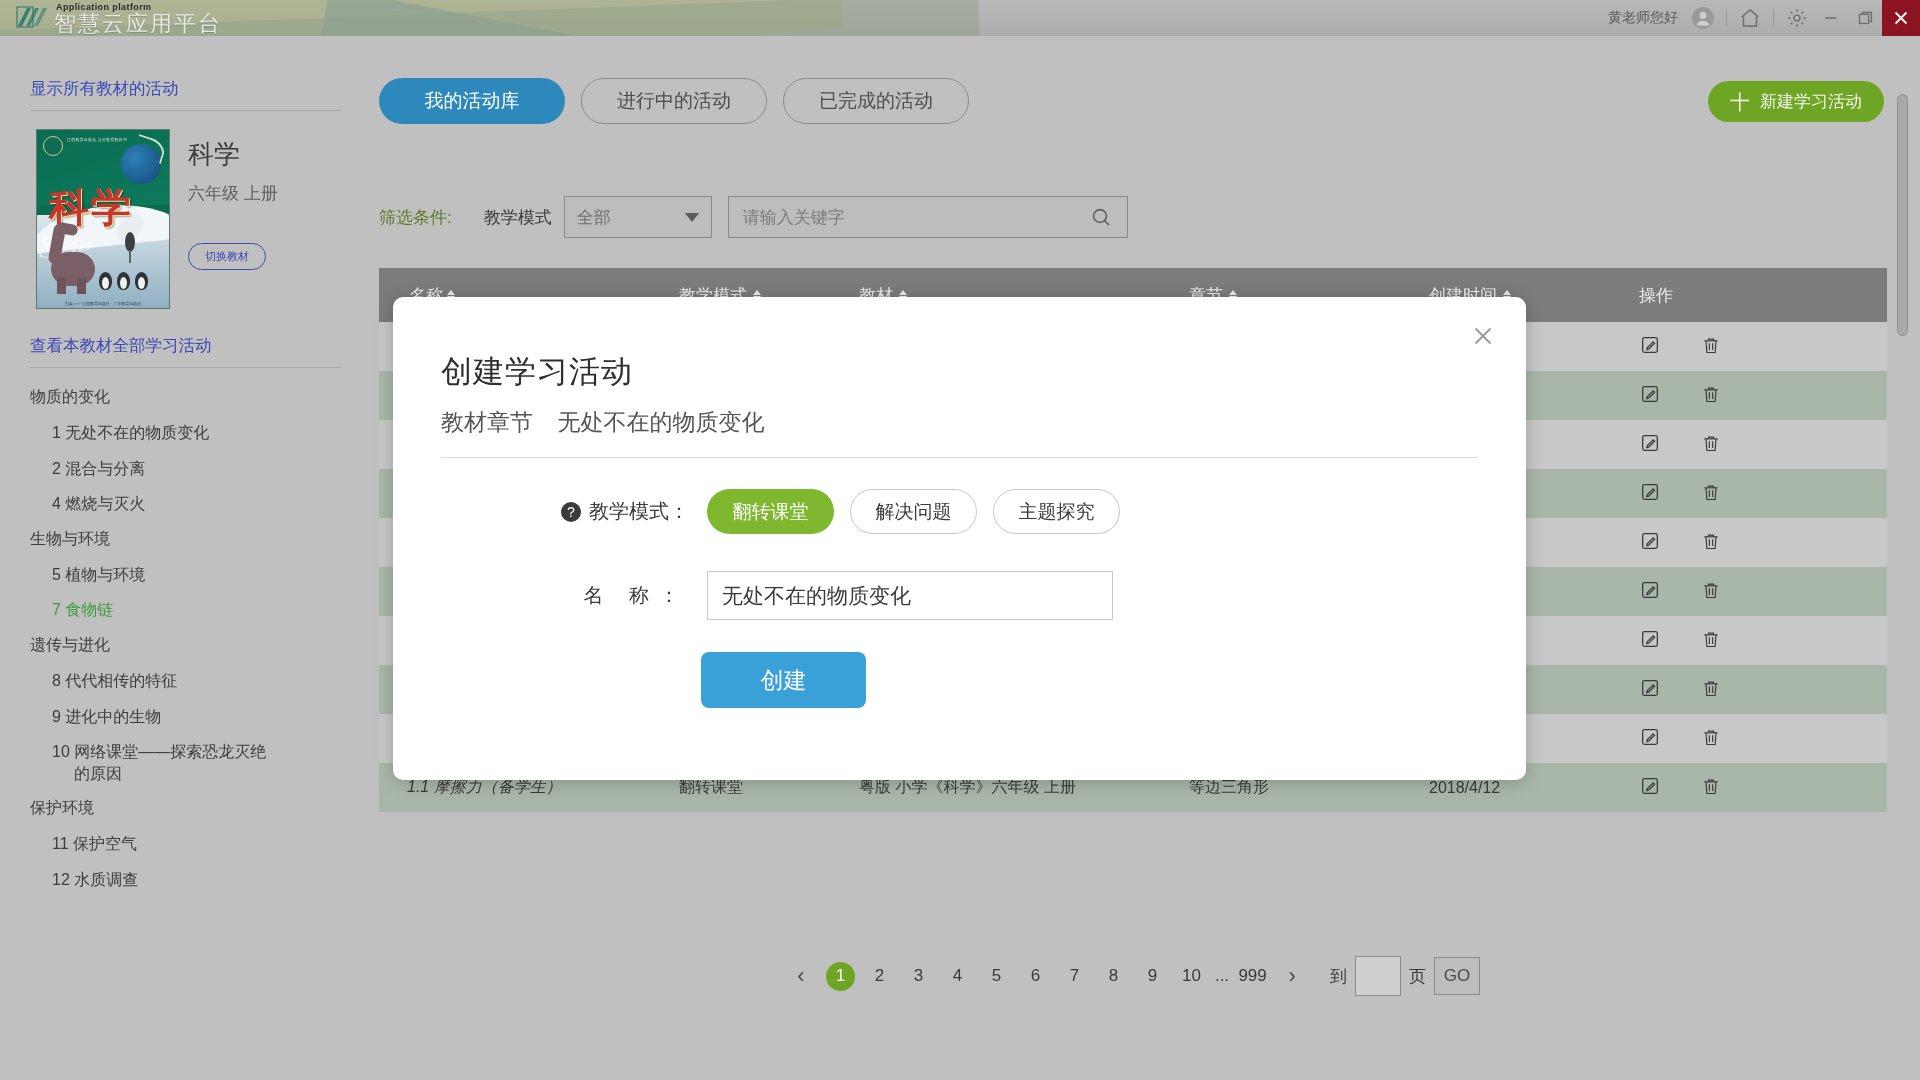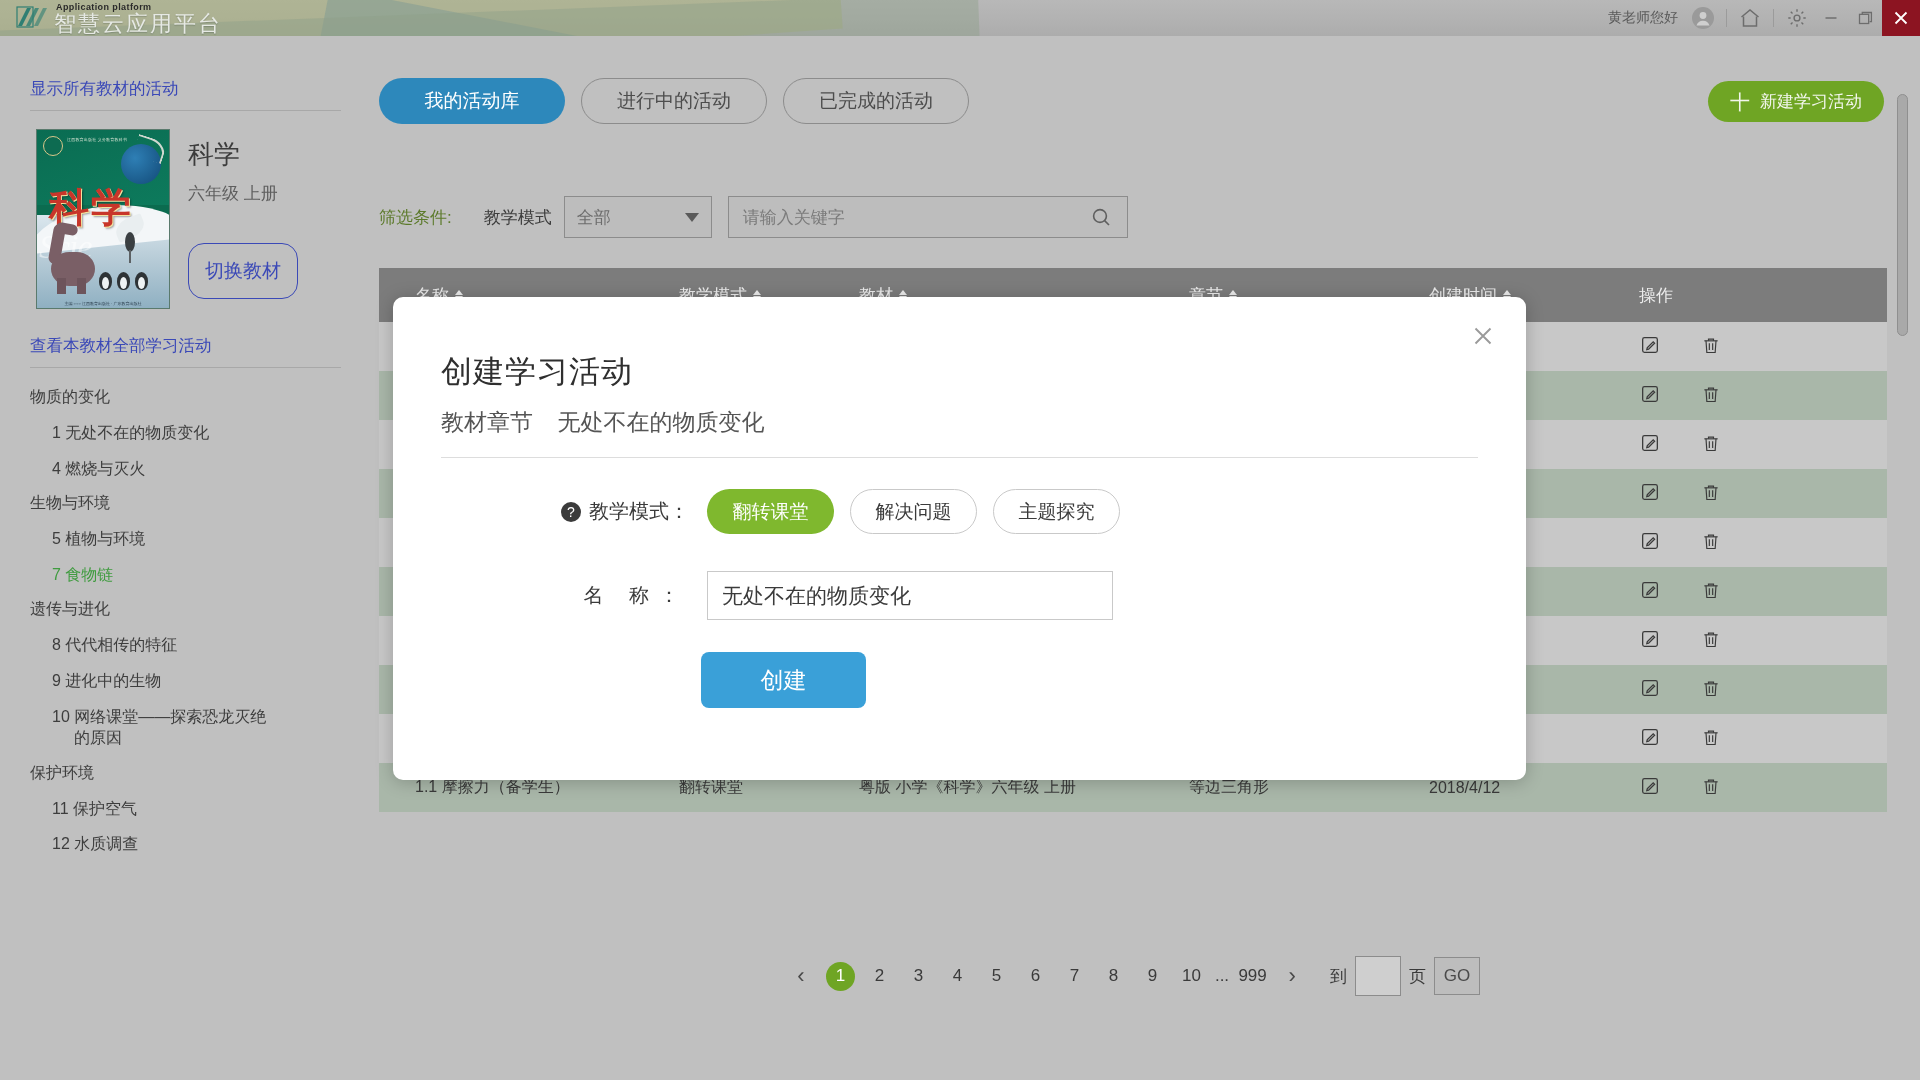--- a/index.html
+++ b/index.html
@@ -157,22 +157,22 @@
 
   .book-meta { margin-left: 18px; padding-top: 8px; }
   .book-name { font-size: 26px; color: #3c3c3c; }
   .book-grade { font-size: 17px; color: #5e5e5e; margin-top: 10px; }
   .btn-switch {
     margin-top: 38px;
     display: inline-block;
     border: 1px solid #3b49b7;
     color: #3b49b7;
     border-radius: 16px;
-    font-size: 19px;
-    padding: 14px 16px;
+    font-size: 11px;
+    padding: 5px 16px;
     background: transparent;
   }
 
   .chapters { margin-top: 12px; }
   .grp { font-size: 16px; color: #3d3d3d; padding: 7px 0 7px 30px; }
   .lsn { font-size: 16px; color: #3d3d3d; padding: 7px 0 7px 52px; line-height: 1.35; }
   .lsn.active { color: #3f9b3f; }
   .lsn .cont { display: block; padding-left: 22px; }
 
   .side-scroll {
@@ -241,21 +241,21 @@
   .thead {
     height: 54px; background: #7c7c7c; color: #ececec;
     display: flex; align-items: center; font-size: 17px;
   }
   .th { display: flex; align-items: center; gap: 6px; }
   .sortic { display:inline-flex; flex-direction:column; line-height:0; gap:1px; }
   .sortic i { width:0;height:0;border-left:4px solid transparent;border-right:4px solid transparent; }
   .sortic i.up { border-bottom:5px solid #ececec; }
   .sortic i.dn { border-top:5px solid #ececec; }
 
-  .c1 { width: 300px; padding-left: 36px; }
+  .c1 { width: 300px; padding-left: 28px; font-style: italic; }
   .c2 { width: 180px; }
   .c3 { width: 330px; }
   .c4 { width: 240px; }
   .c5 { width: 210px; }
   .c6 { width: 200px; }
 
   .trow {
     height: 49px; display: flex; align-items: center;
     font-size: 16px; color: #3a3a3a;
   }
@@ -449,20 +449,21 @@
         <div class="btn-switch">切换教材</div>
       </div>
     </div>
 
     <div class="side-link" style="margin-top:16px">查看本教材全部学习活动</div>
     <div class="side-rule"></div>
 
     <div class="chapters" id="chapter-list">
         <div class="grp">物质的变化</div>
         <div class="lsn">1 无处不在的物质变化</div>
+        <div class="lsn">2 混合与分离</div>
         <div class="lsn">4 燃烧与灭火</div>
         <div class="grp">生物与环境</div>
         <div class="lsn">5 植物与环境</div>
         <div class="lsn active">7 食物链</div>
         <div class="grp">遗传与进化</div>
         <div class="lsn">8 代代相传的特征</div>
         <div class="lsn">9 进化中的生物</div>
         <div class="lsn"><span>10 网络课堂——探索恐龙灭绝</span><span class="cont">的原因</span></div>
         <div class="grp">保护环境</div>
         <div class="lsn">11 保护空气</div>

